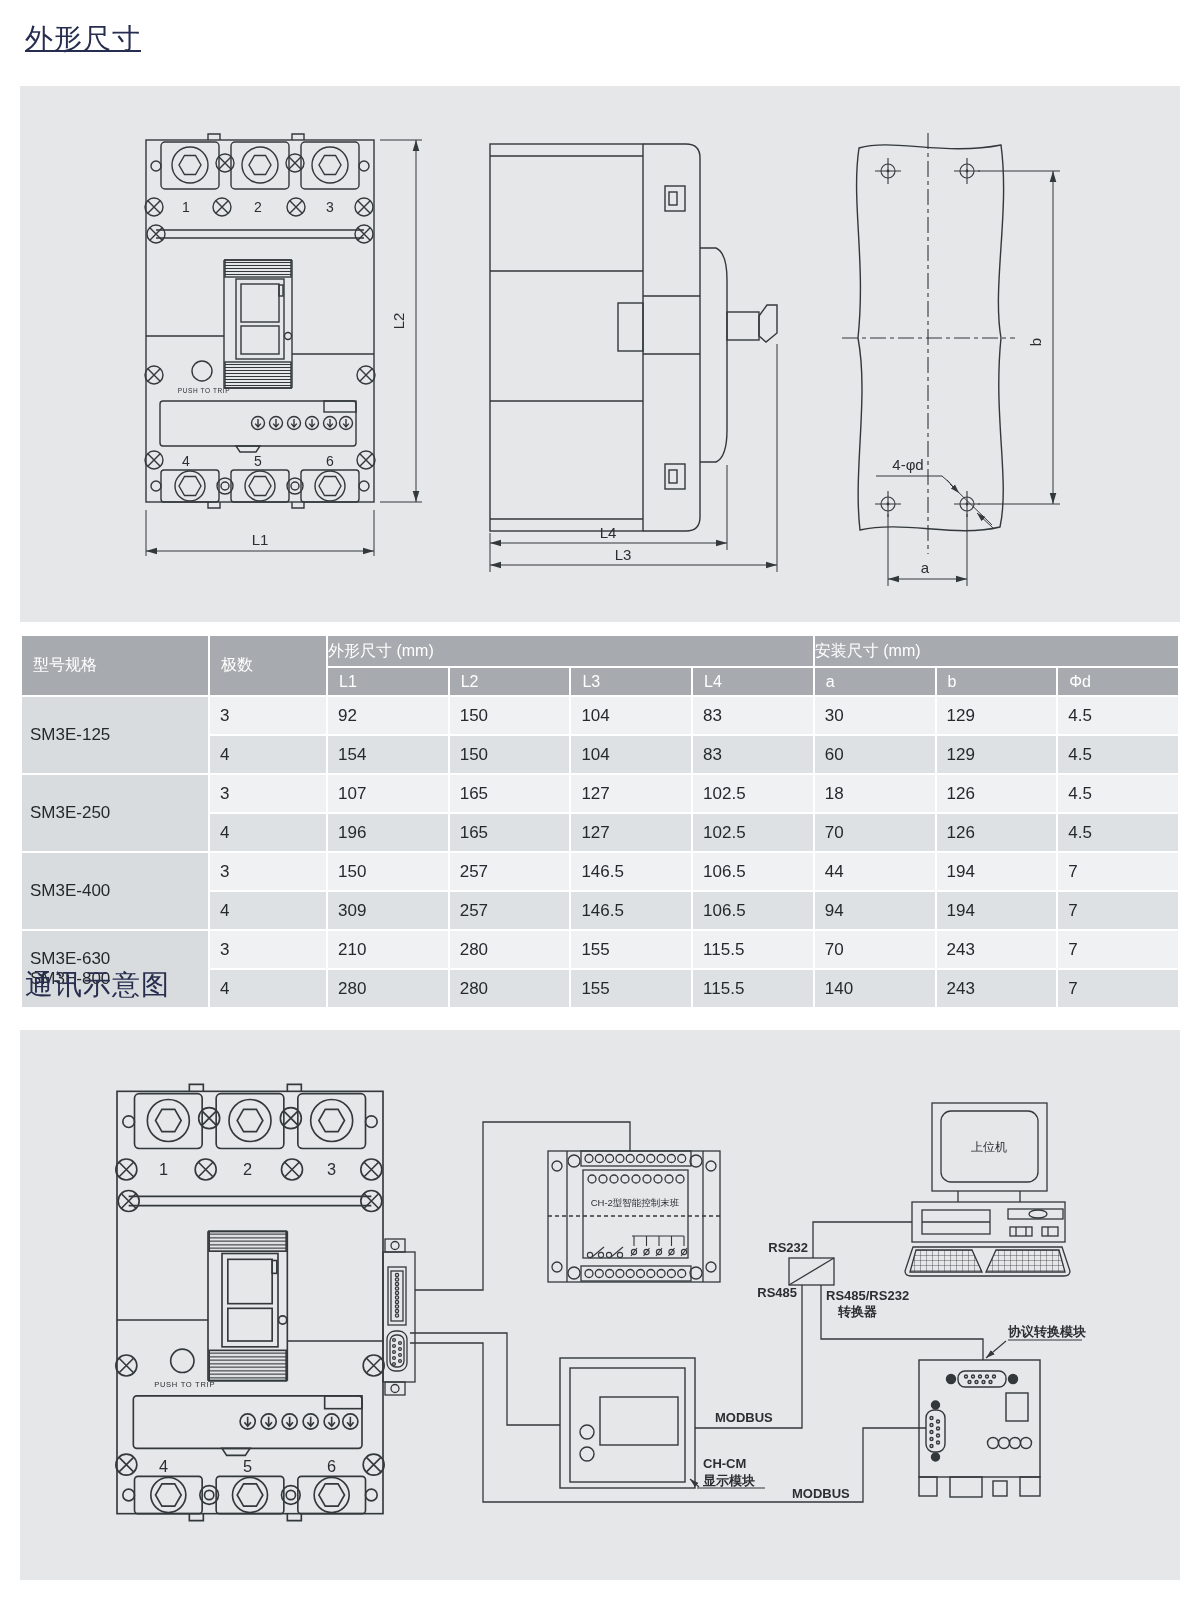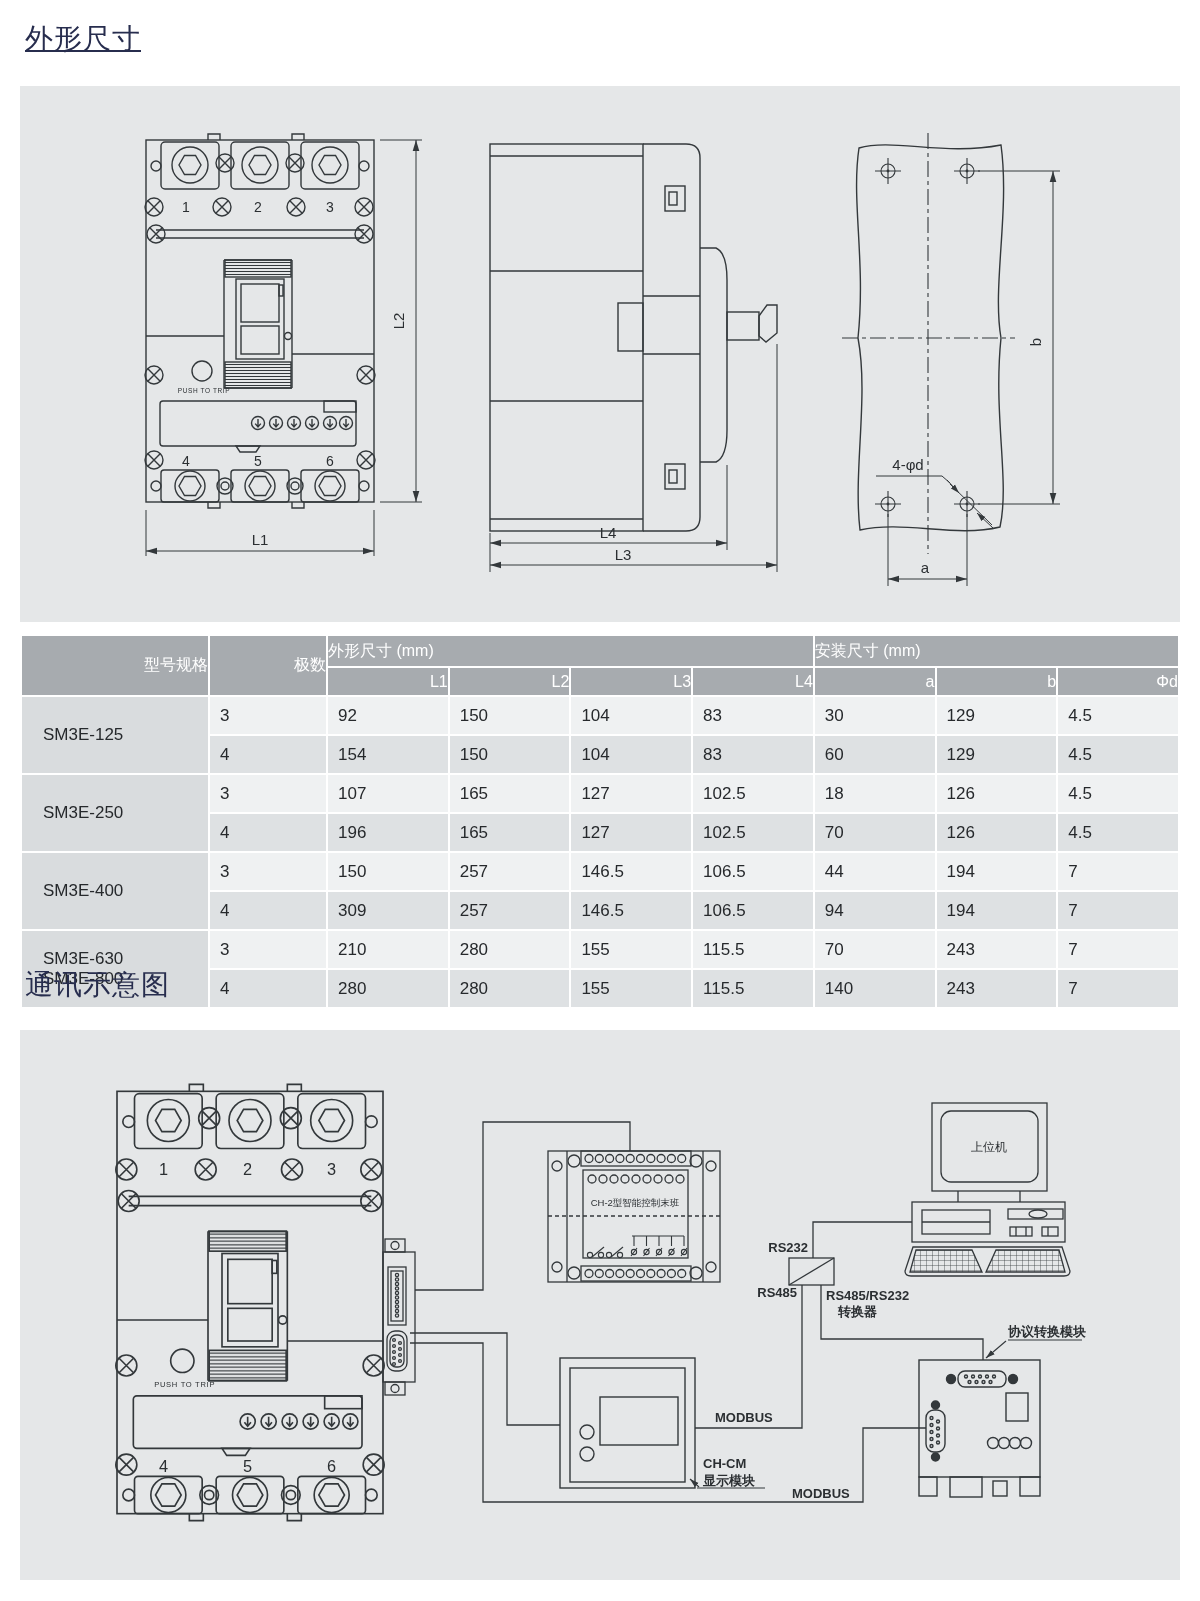--- a/index.html
+++ b/index.html
@@ -18,30 +18,30 @@
   #panel-comm{top:1030px;height:550px;}
   .panel svg{display:block;}
   
   .dim-table{
     position:absolute;left:20px;top:634px;width:1160px;
     border-collapse:separate;border-spacing:2px;table-layout:fixed;
     background:#ffffff;
   }
   .dim-table th{
     background:#a7abaf;color:#ffffff;font-weight:normal;font-size:16px;
-    text-align:right;padding:0 0 0 25px;vertical-align:middle;
+    text-align:left;padding:0 0 0 11px;vertical-align:middle;
   }
   .dim-table th.hg{text-align:left;padding:0;}
   .dim-table thead tr:first-child{height:30px;}
   .dim-table thead tr:last-child{height:27px;}
   .dim-table tbody tr{height:37px;}
   .dim-table td{
     font-size:17px;color:#26292c;padding:0 0 0 10px;vertical-align:middle;
   }
-  .dim-table td.model{background:#d9dcde;padding-left:21px;}
+  .dim-table td.model{background:#d9dcde;padding-left:8px;}
   .dim-table tr.row-a td:not(.model){background:#eff1f2;}
   .dim-table tr.row-b td:not(.model){background:#dee1e3;}
   
   text{font-family:"Liberation Sans","DejaVu Sans",sans-serif;fill:#2b2f32;}
   .dimtxt{font-size:15px;}
   .lbl{font-size:13px;font-weight:bold;}
 </style>
 </head>
 <body>
 

